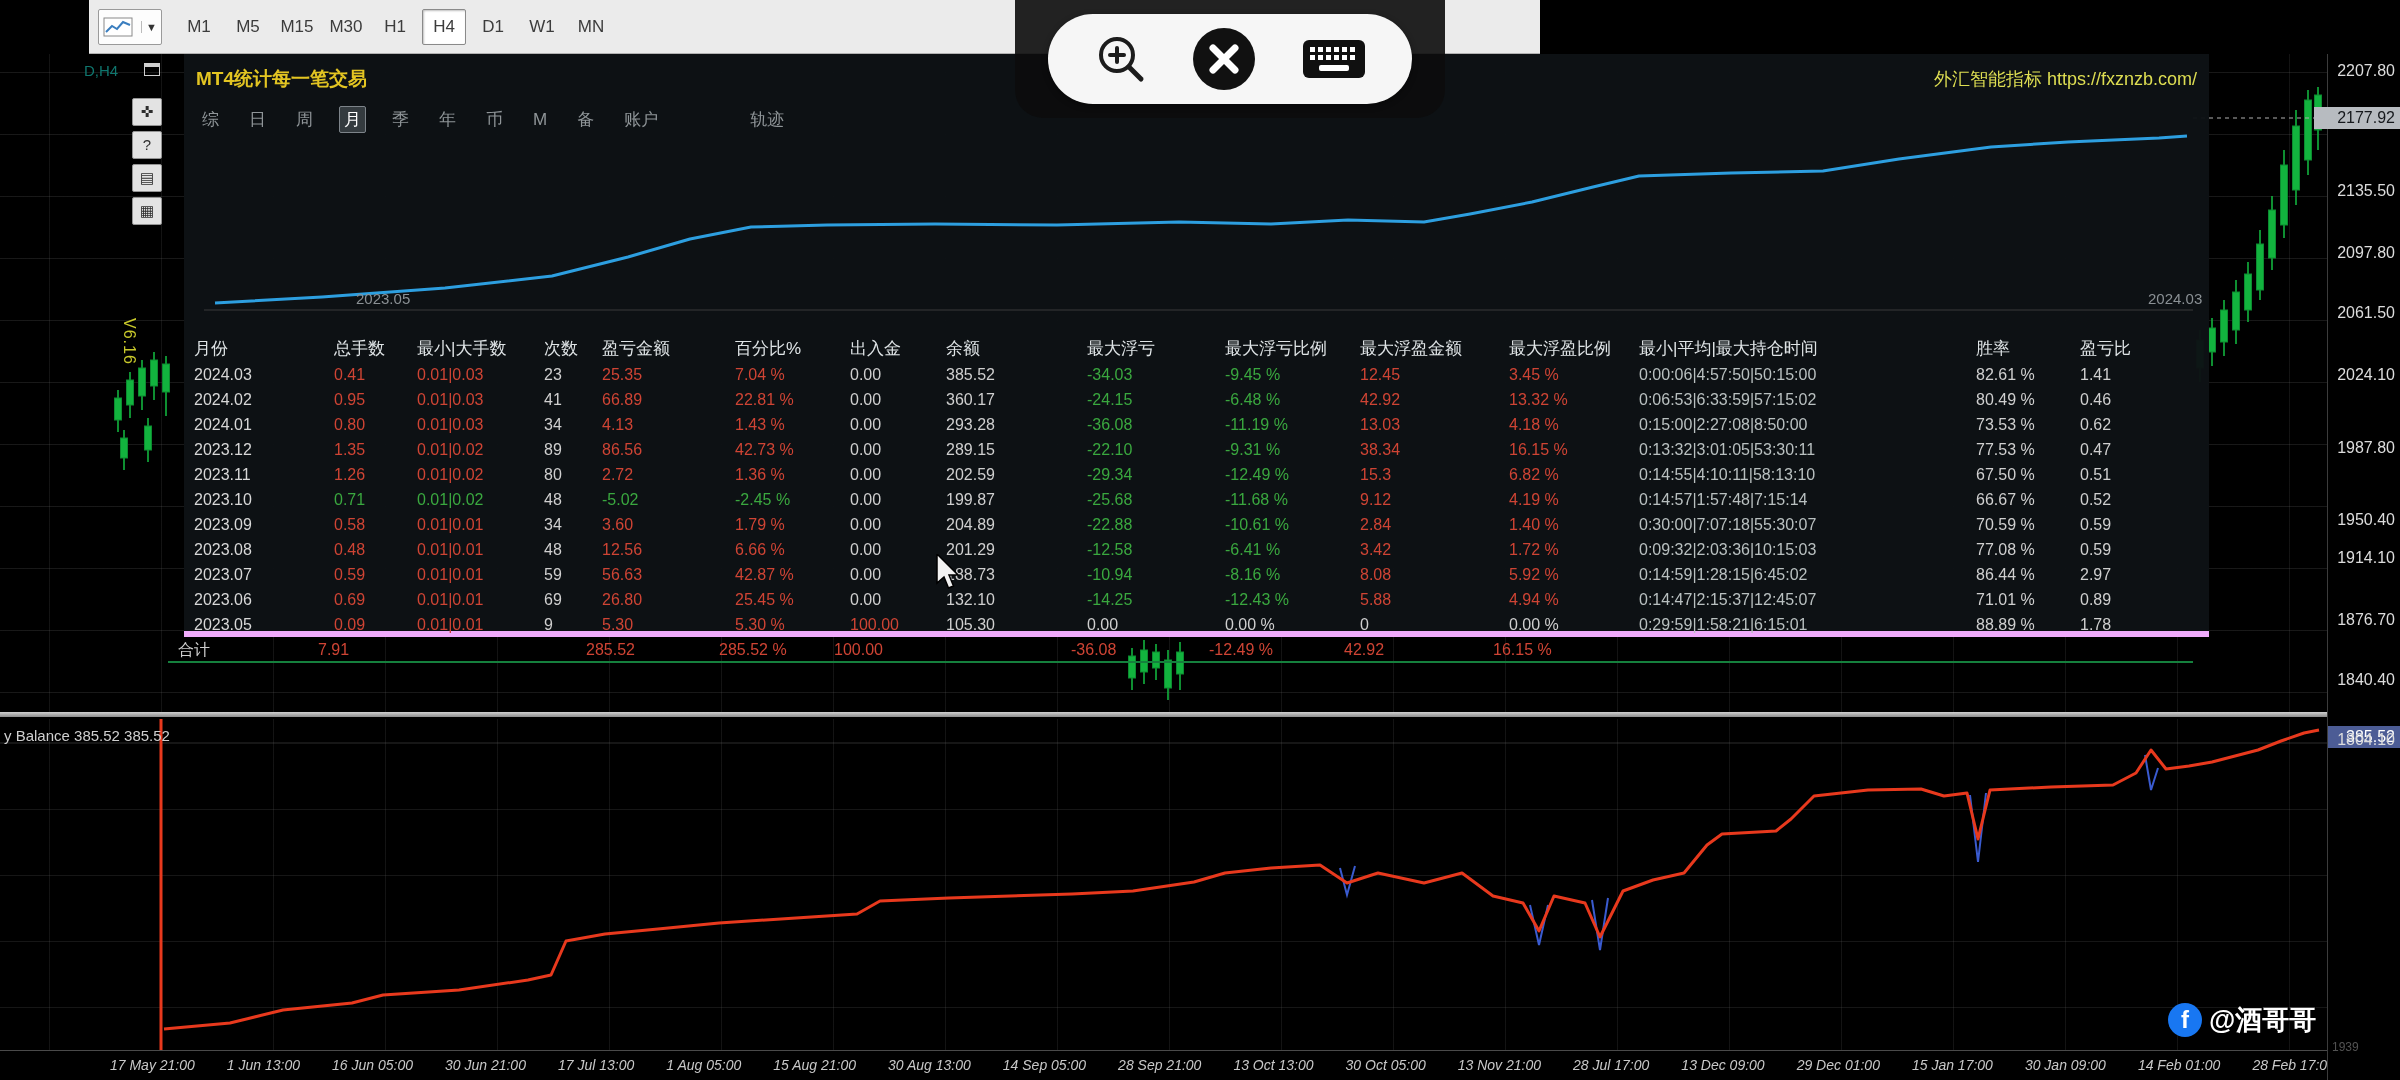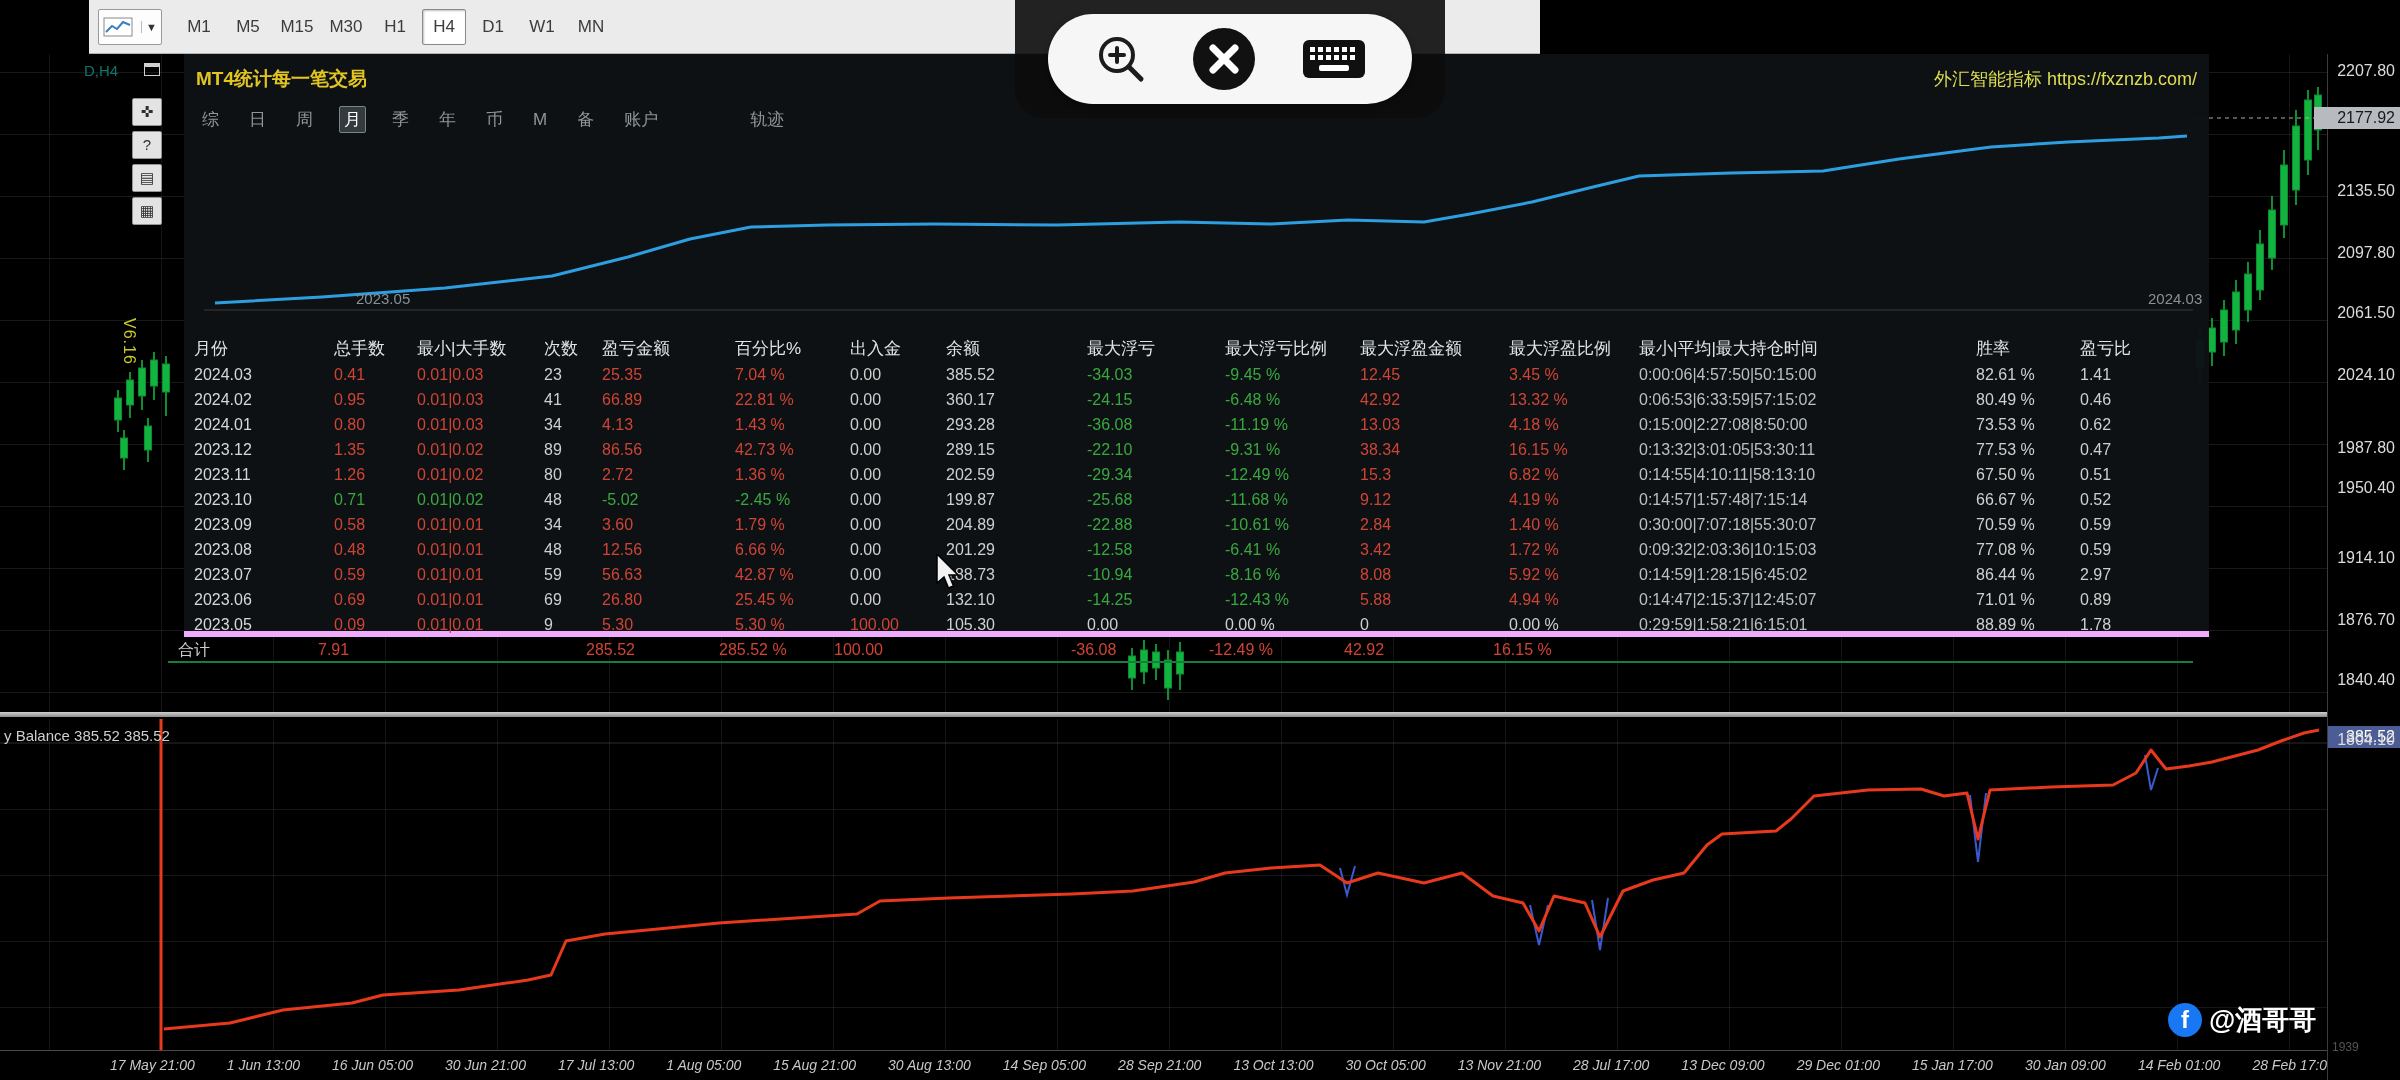--- a/index.html
+++ b/index.html
@@ -448,21 +448,21 @@
 
 <div class="abs" id="price-axis">
   <div id="pa-current">2177.92</div>
   <div id="bal-current">385.52</div>
 <span class="pa-label" style="top: 8px;">2207.80</span>
     <span class="pa-label" style="top: 127.801px;">2135.50</span>
     <span class="pa-label" style="top: 190.27px;">2097.80</span>
     <span class="pa-label" style="top: 250.419px;">2061.50</span>
     <span class="pa-label" style="top: 312.391px;">2024.10</span>
     <span class="pa-label" style="top: 372.54px; margin-top: 12px;">1987.80</span>
-    <span class="pa-label" style="top: 425px;">1950.40</span>
+    <span class="pa-label" style="top: 457px;">1950.40</span>
     <span class="pa-label" style="top: 494.661px;">1914.10</span>
     <span class="pa-label" style="top: 556.633px;">1876.70</span>
     <span class="pa-label" style="top: 616.782px;">1840.40</span>
     <span class="pa-label" style="top: 676.931px;">1804.10</span>
   </div>
 
 <div class="abs" id="divider"></div>
 <div class="abs" id="balance-panel">
   <div id="balance-label">y Balance 385.52 385.52</div>
   <svg id="balance-svg" width="2327" height="331" viewBox="0 0 2327 331">

